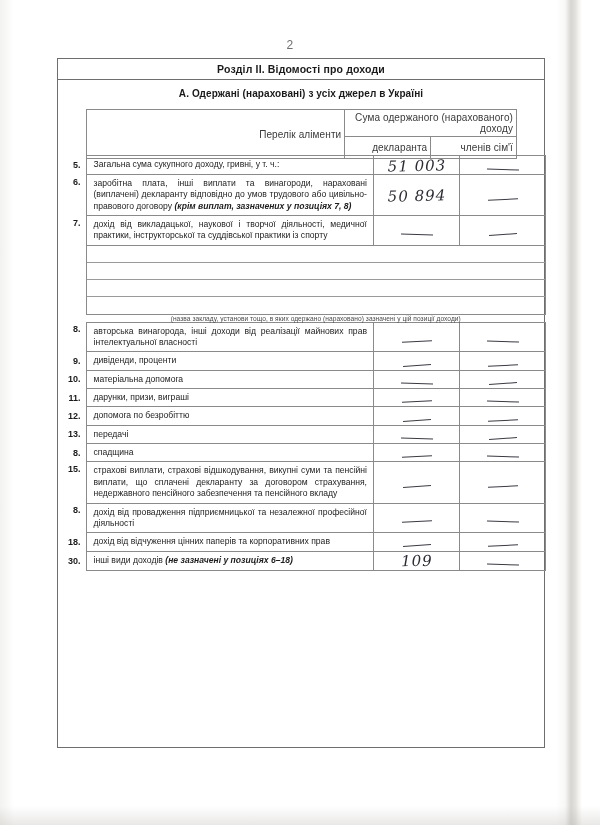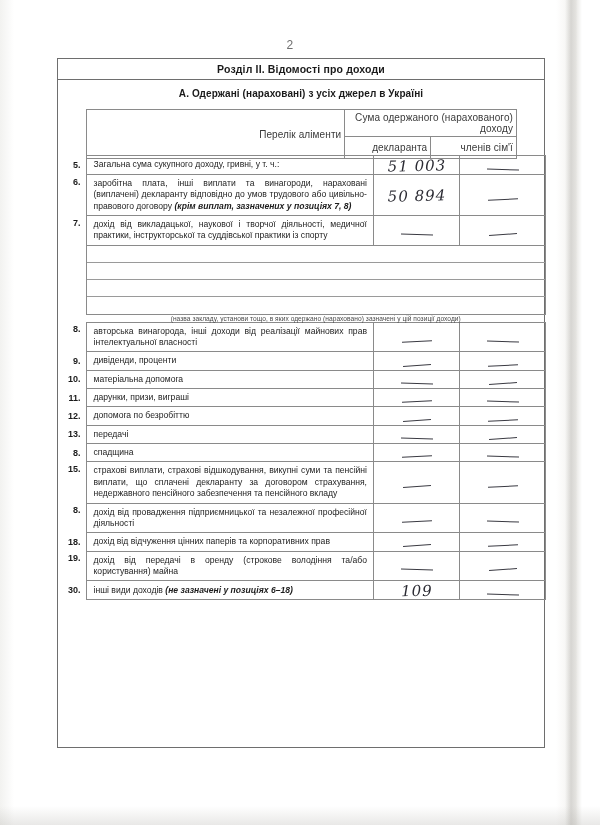--- a/index.html
+++ b/index.html
@@ -294,30 +294,20 @@
               <td class="c-no mid">18.</td>
               <td class="c-txt">дохід від відчуження цінних паперів та корпоративних прав</td>
               <td class="c-dec">
                 <span class="hw-dash v2"><i></i></span>
               </td>
               <td class="c-fam">
                 <span class="hw-dash "><i></i></span>
               </td>
             </tr>
             <tr>
-              <td class="c-no">19.</td>
-              <td class="c-txt">дохід від передачі в оренду (строкове володіння та/або користування) майна</td>
-              <td class="c-dec">
-                <span class="hw-dash v3"><i></i></span>
-              </td>
-              <td class="c-fam">
-                <span class="hw-dash v2"><i></i></span>
-              </td>
-            </tr>
-            <tr>
               <td class="c-no mid">30.</td>
               <td class="c-txt">інші види доходів <span class="it">(не зазначені у позиціях 6–18)</span></td>
               <td class="c-dec hw">109</td>
               <td class="c-fam">
                 <span class="hw-dash v3"><i></i></span>
               </td>
             </tr>
           </tbody>
         </table>
     </div>

